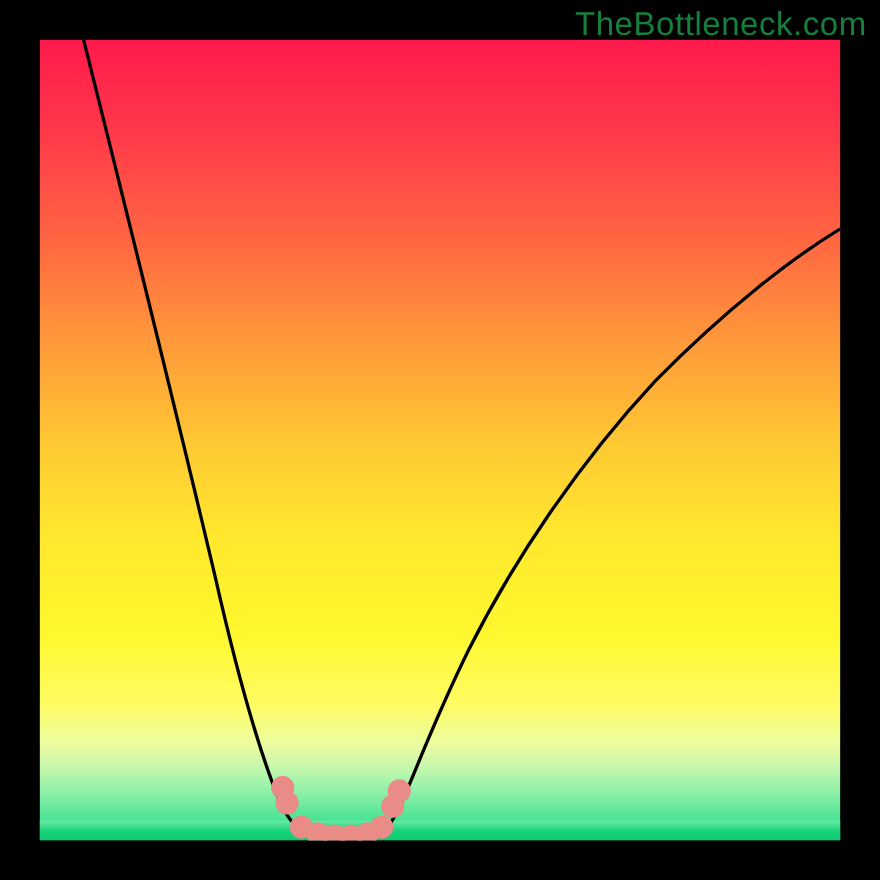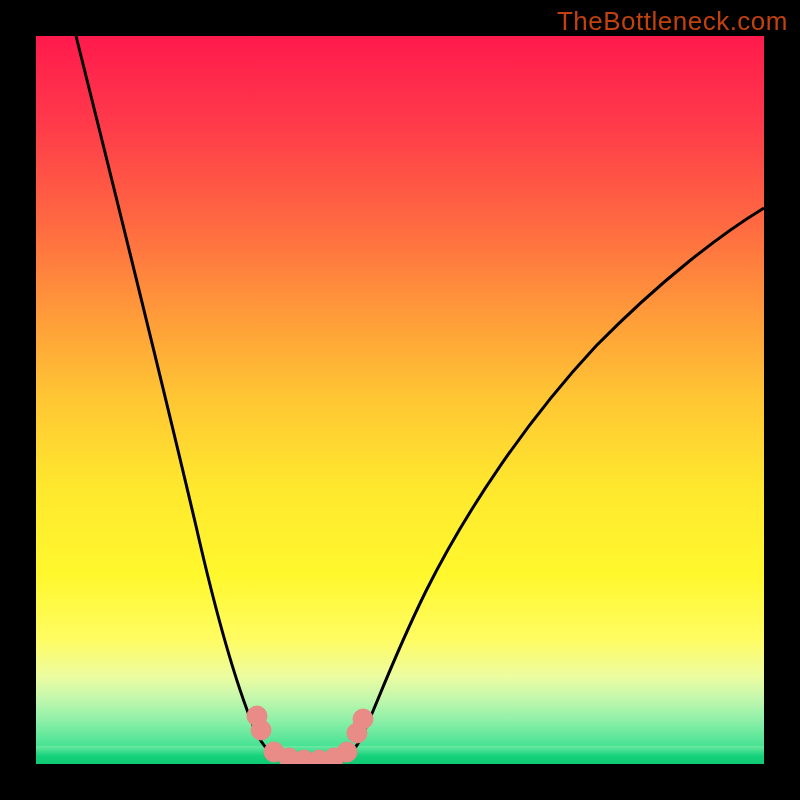--- a/index.html
+++ b/index.html
@@ -60,23 +60,23 @@
       to bottom,
       #6be9a2 0%,
       #14d27a 55%,
       #0fc973 100%
     );
   }
   .watermark {
     position: absolute;
     top: 6px;
     right: 12px;
-    font-size: 26px;
+    font-size: 30px;
     font-weight: 500;
-    color: #c2410c;
+    color: #15803d;
     letter-spacing: 0.5px;
   }
   svg.curve {
     position: absolute;
     left: 0;
     top: 0;
     width: 100%;
     height: 100%;
     overflow: visible;
   }

